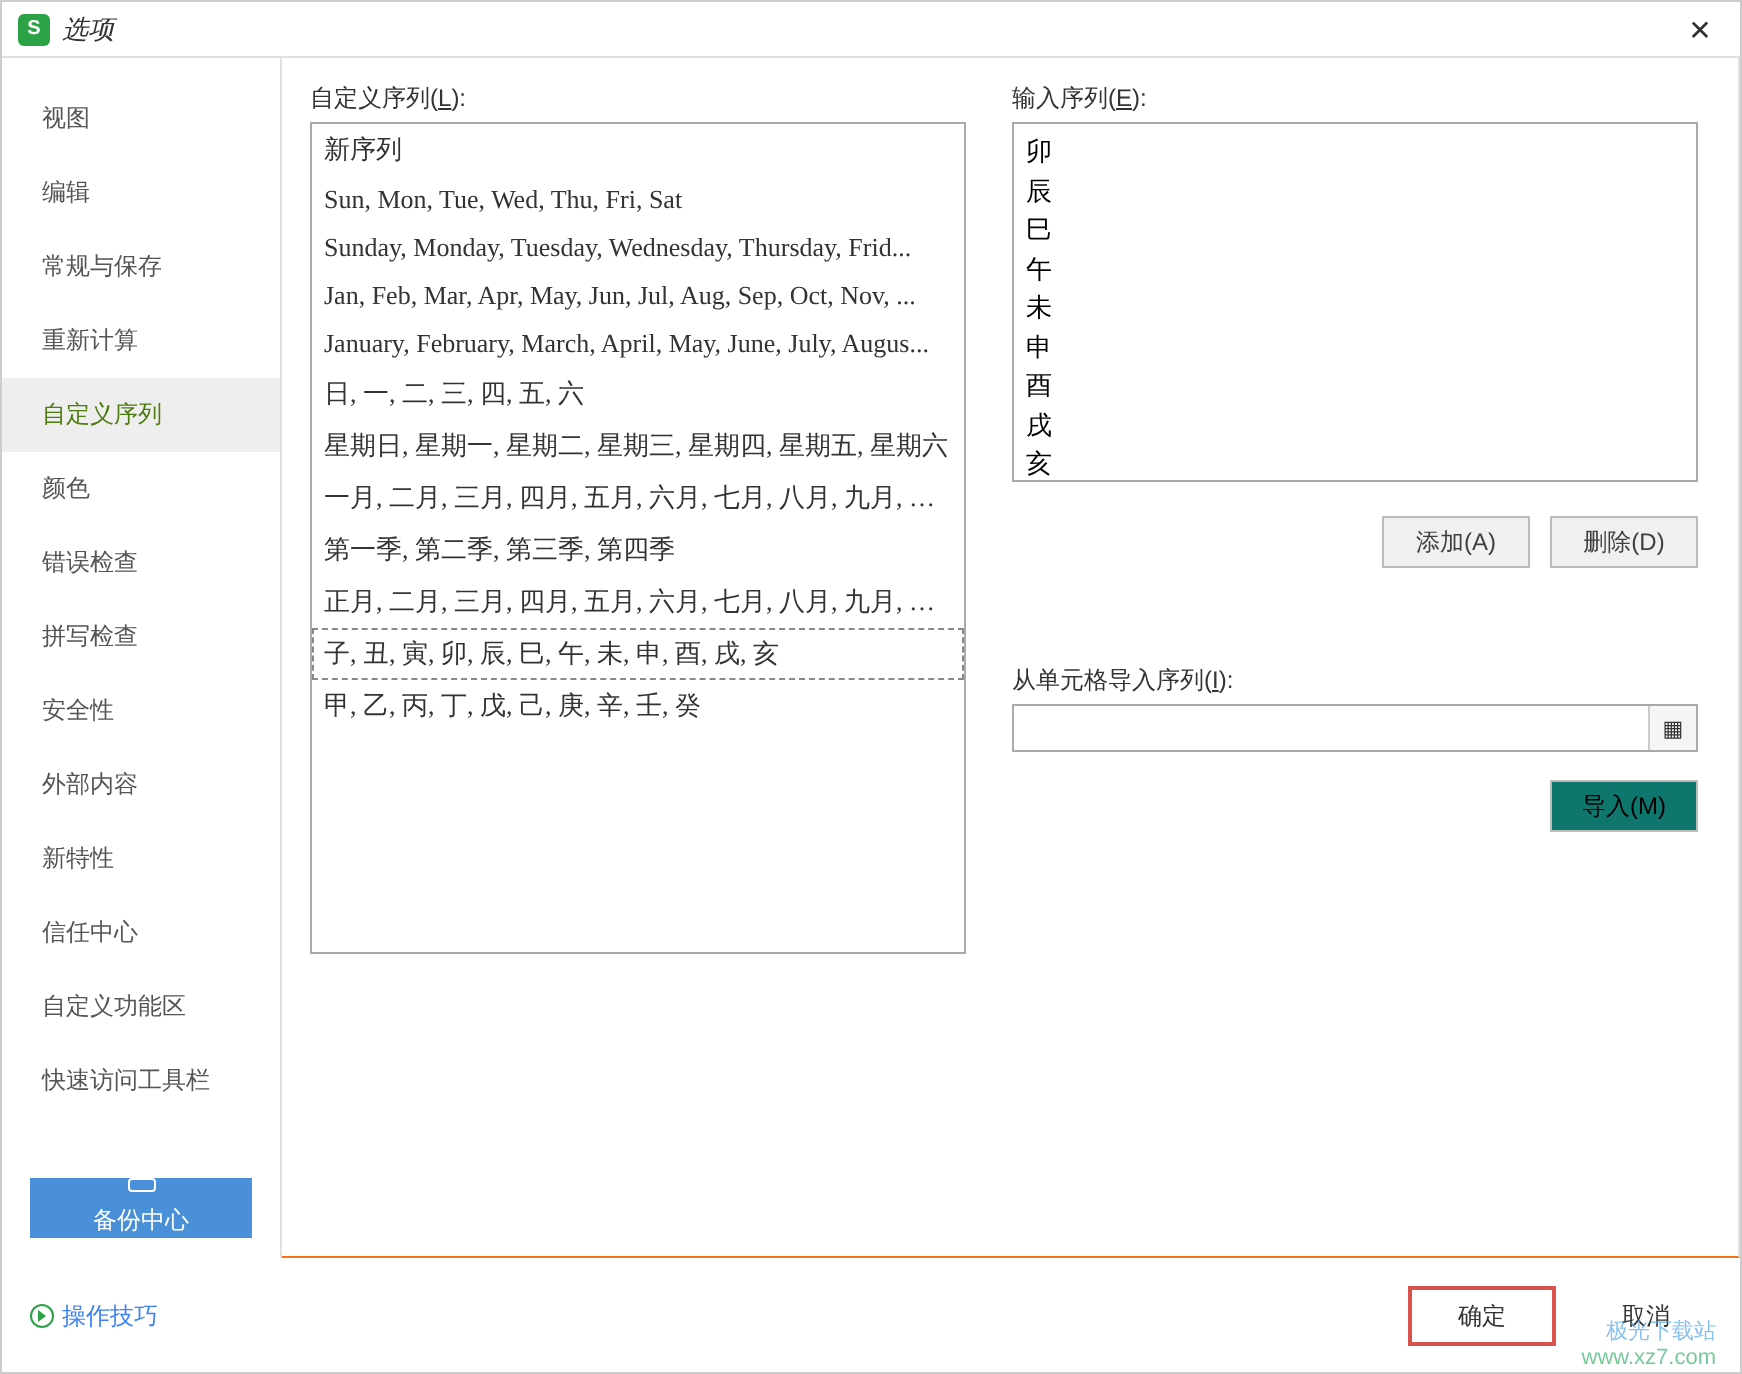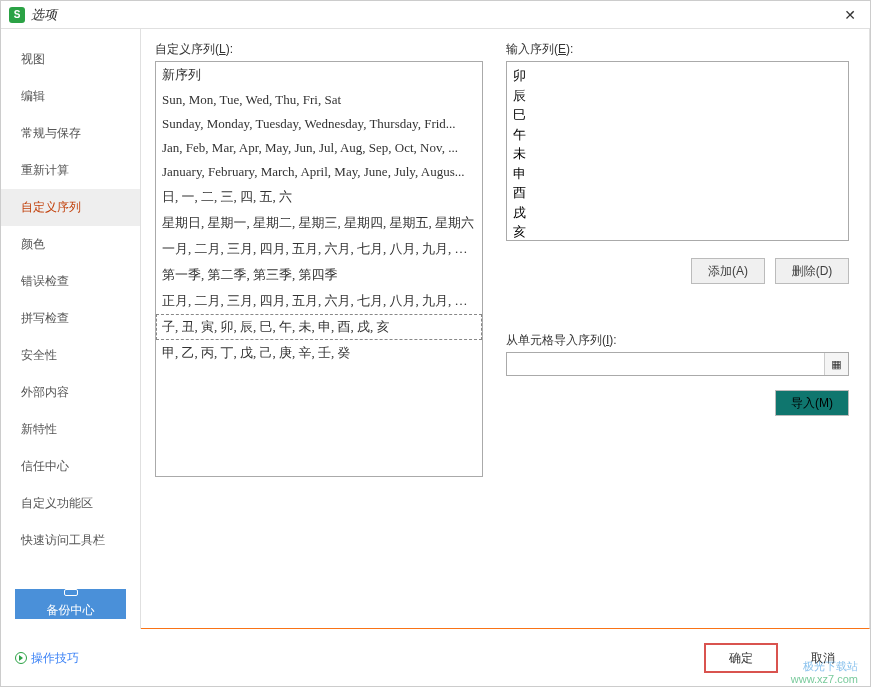--- a/index.html
+++ b/index.html
@@ -54,21 +54,21 @@
       position: relative;
     }
     .sidebar-item {
       padding: 10px 0 10px 20px;
       cursor: pointer;
       font-size: 12px;
       color: #555;
     }
     .sidebar-item.active {
       background: #eeeeee;
-      color: #c2410c;
+      color: #4d7c0f;
     }
     .backup-btn {
       position: absolute;
       bottom: 10px;
       left: 14px;
       right: 14px;
       height: 30px;
       background: #4a90d9;
       color: #fff;
       display: flex;

